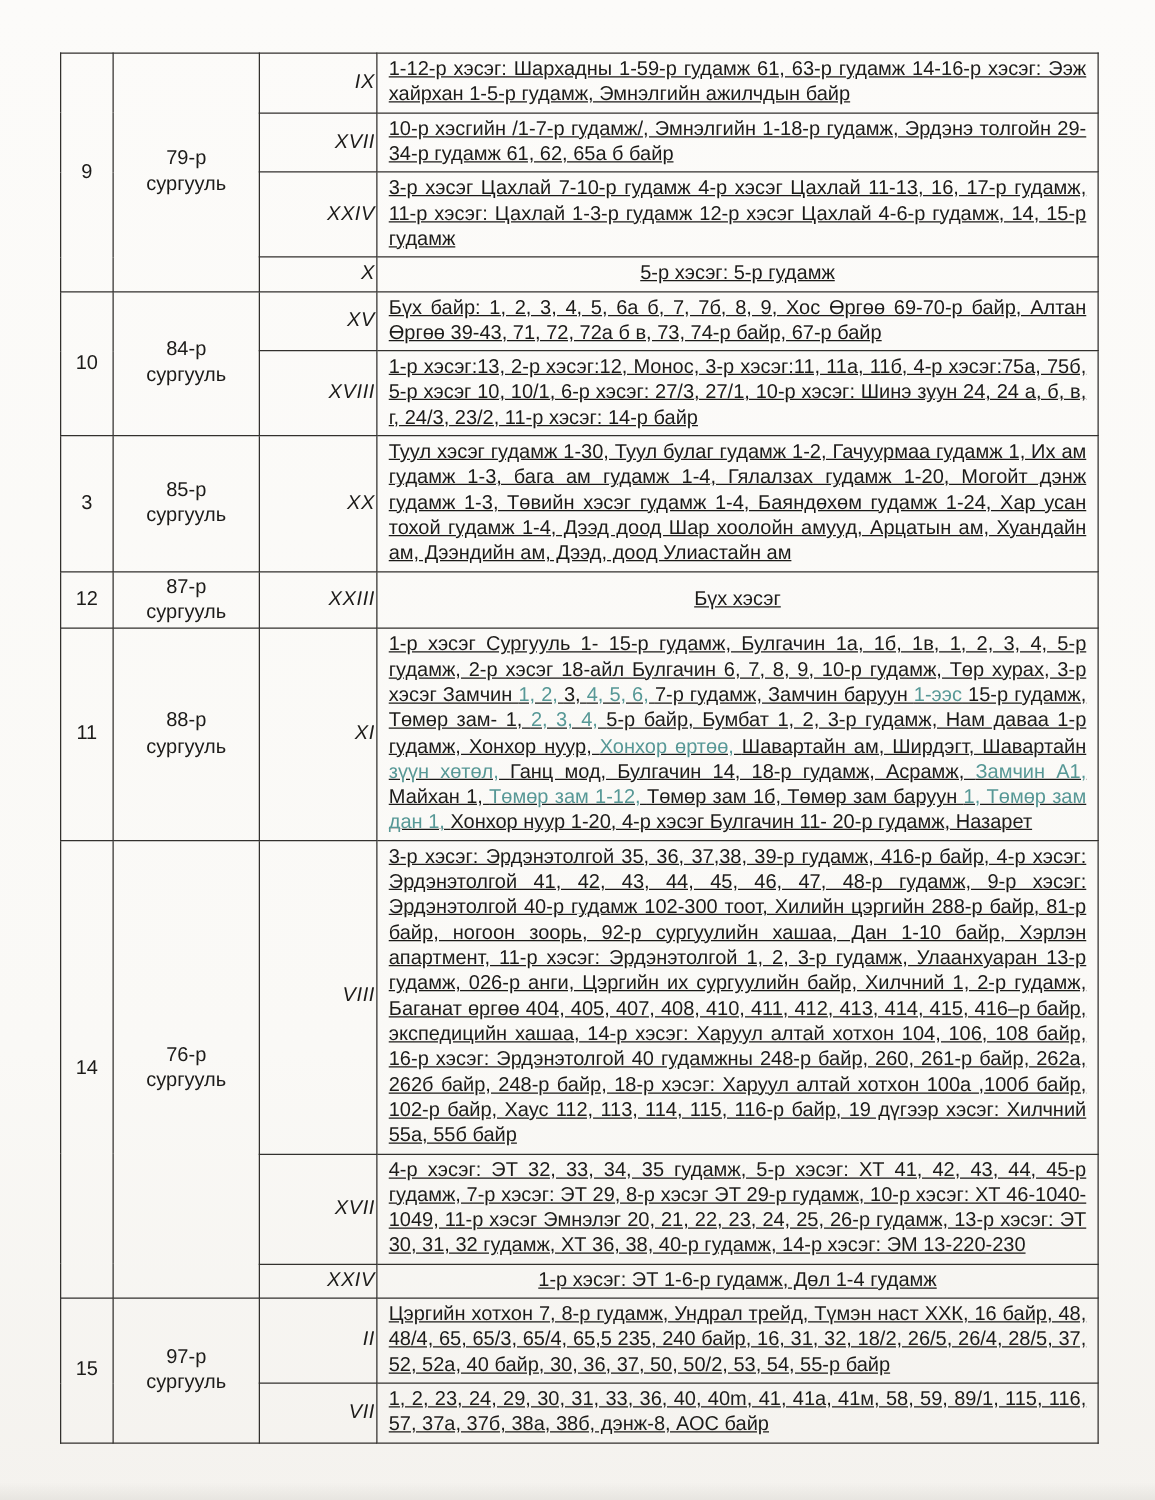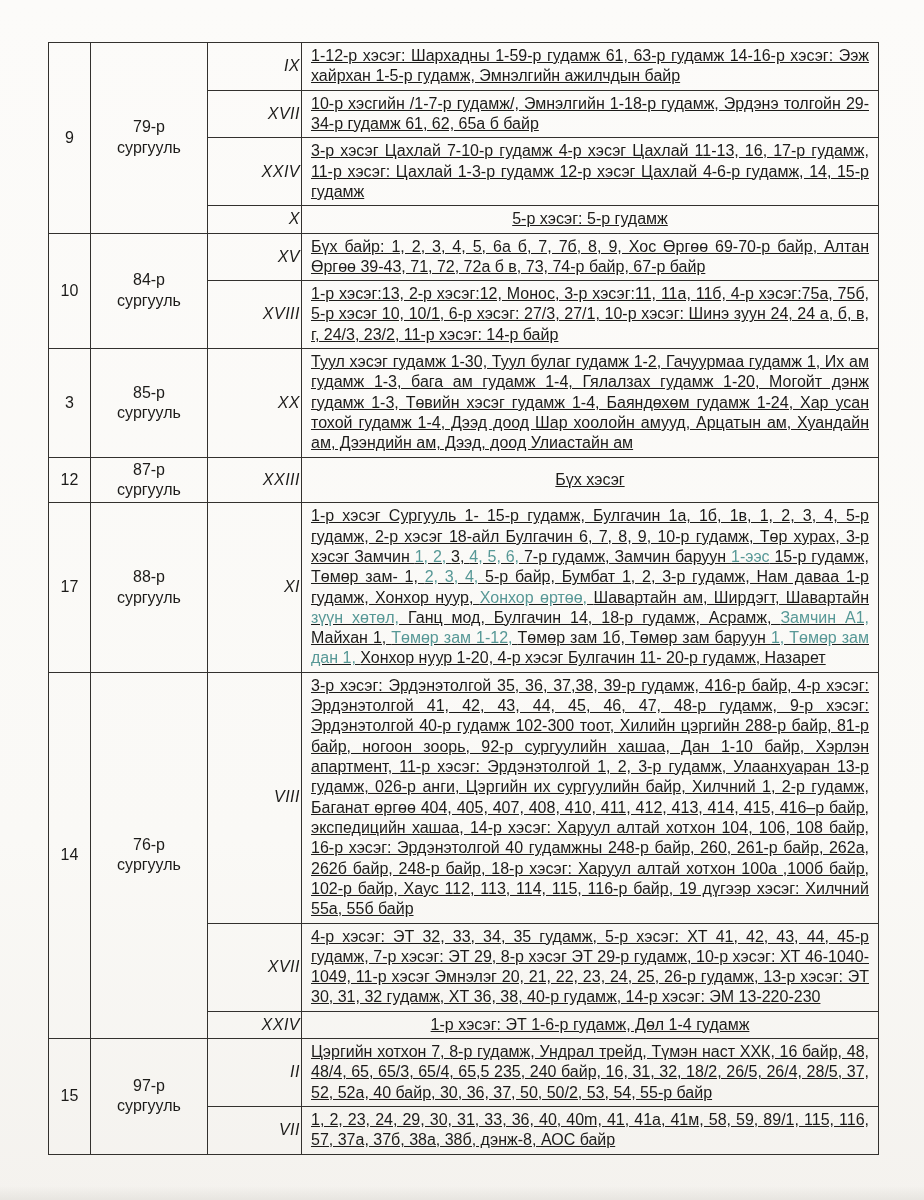--- a/index.html
+++ b/index.html
@@ -121,21 +121,21 @@
       </tr>
 
       <tr>
         <td class="num">12</td>
         <td class="school"><span class="wrap2">87-р сургууль</span></td>
         <td class="code">XXIII</td>
         <td class="desc single">Бүх хэсэг</td>
       </tr>
 
       <tr>
-        <td class="num">17</td>
+        <td class="num">11</td>
         <td class="school"><span class="wrap2">88-р сургууль</span></td>
         <td class="code">XI</td>
         <td class="desc"><span>1-р хэсэг Сургууль 1- 15-р гудамж, Булгачин 1а, 1б, 1в, 1, 2, 3, 4, 5-р гудамж, 2-р хэсэг 18-айл Булгачин 6, 7, 8, 9, 10-р гудамж, Төр хурах, 3-р хэсэг Замчин </span><span class="teal">1, 2, </span><span>3, </span><span class="teal">4, 5, 6, </span><span>7-р гудамж, Замчин баруун </span><span class="teal">1-ээс</span><span> 15-р гудамж, Төмөр зам- 1, </span><span class="teal">2, 3, 4, </span><span>5-р байр, Бумбат 1, 2, 3-р гудамж, Нам даваа 1-р гудамж, Хонхор нуур, </span><span class="teal">Хонхор өртөө, </span><span>Шавартайн ам, Ширдэгт, Шавартайн </span><span class="teal">зүүн хөтөл, </span><span>Ганц мод,  Булгачин 14, 18-р гудамж,  Асрамж,  </span><span class="teal">Замчин А1, </span><span>Майхан 1, </span><span class="teal">Төмөр зам 1-12, </span><span>Төмөр зам 1б, Төмөр зам баруун </span><span class="teal">1, Төмөр зам дан 1, </span><span>Хонхор нуур 1-20, 4-р хэсэг Булгачин 11- 20-р гудамж, Назарет</span></td>
       </tr>
 
       <tr>
         <td class="num" rowspan="3">14</td>
         <td class="school" rowspan="3"><span class="wrap2">76-р сургууль</span></td>
         <td class="code">VIII</td>
         <td class="desc">3-р хэсэг: Эрдэнэтолгой 35, 36, 37,38, 39-р гудамж, 416-р байр, 4-р хэсэг: Эрдэнэтолгой 41, 42, 43, 44, 45, 46, 47, 48-р гудамж, 9-р хэсэг: Эрдэнэтолгой 40-р гудамж 102-300 тоот, Хилийн цэргийн 288-р байр, 81-р байр, ногоон зоорь, 92-р сургуулийн хашаа, Дан 1-10 байр, Хэрлэн апартмент, 11-р хэсэг: Эрдэнэтолгой 1, 2, 3-р гудамж, Улаанхуаран 13-р гудамж, 026-р анги, Цэргийн их сургуулийн байр, Хилчний 1, 2-р гудамж, Баганат өргөө 404, 405, 407, 408, 410, 411, 412, 413, 414, 415, 416–р байр, экспедицийн хашаа, 14-р хэсэг: Харуул алтай хотхон 104, 106, 108 байр, 16-р хэсэг: Эрдэнэтолгой 40 гудамжны 248-р байр, 260, 261-р байр,  262а, 262б байр, 248-р байр, 18-р хэсэг: Харуул алтай хотхон 100а ,100б байр, 102-р байр, Хаус 112, 113, 114, 115, 116-р байр, 19 дүгээр хэсэг: Хилчний 55а, 55б байр</td>

